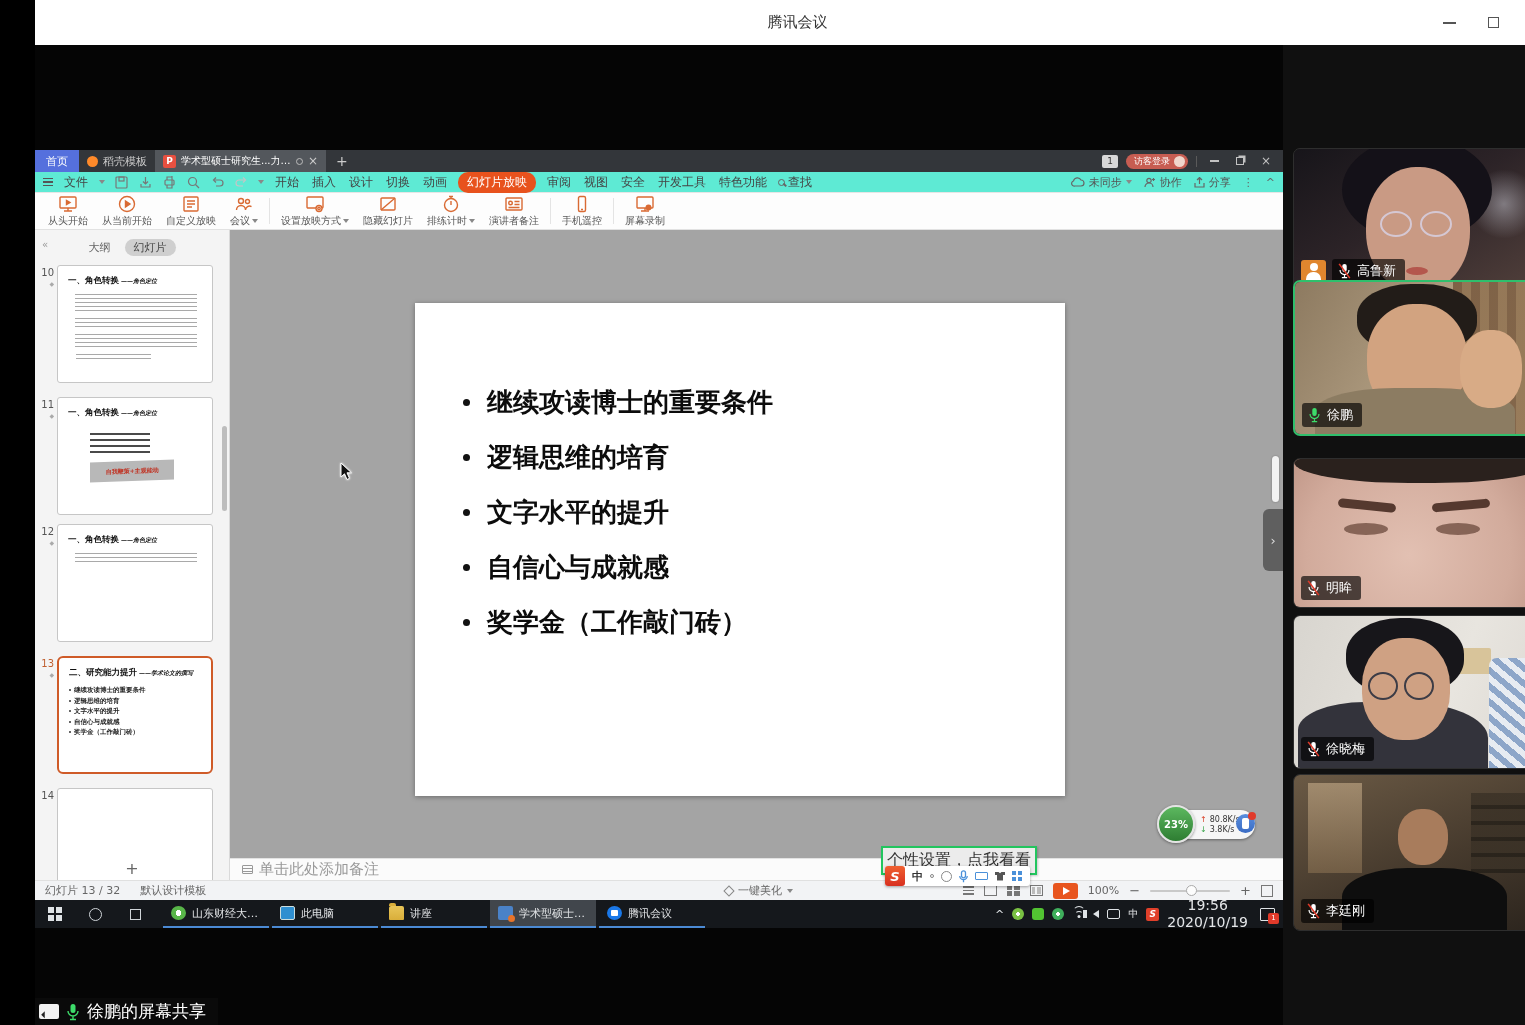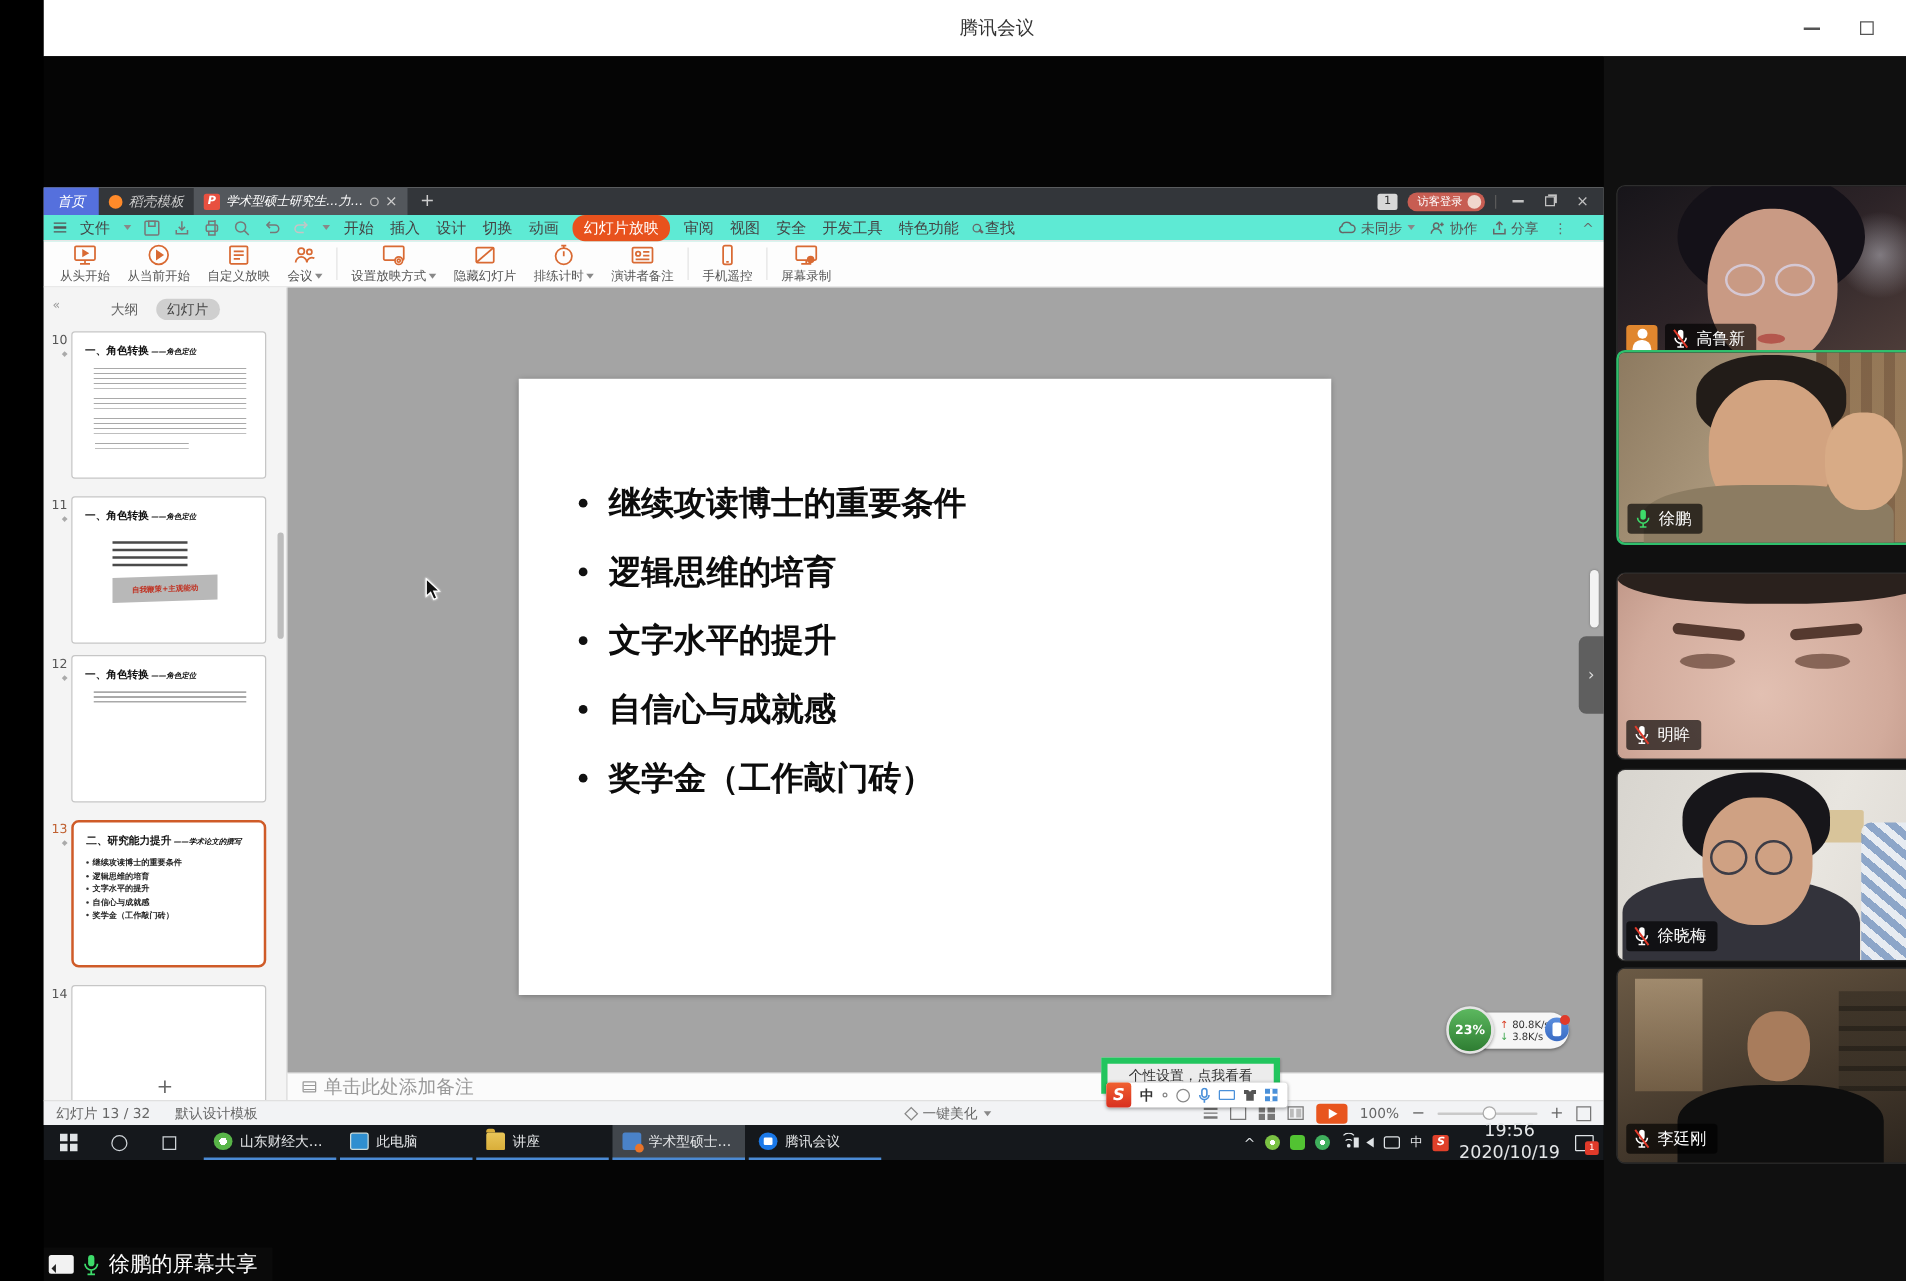--- a/index.html
+++ b/index.html
@@ -19,21 +19,21 @@
 
   
   .blackbg { position:absolute; left:0; top:45px; width:1248px; height:980px; background:#050505; }
 
   
   .wps { position:absolute; left:0; top:150px; width:1248px; height:750px; background:#fff;
     display:flex; flex-direction:column; font-size:12px; color:#333; }
 
   
   .tabbar { height:22px; background:#33363a; display:flex; align-items:stretch; }
-  .tab { display:flex; align-items:center; gap:5px; padding:0 8px; font-size:11px; color:#ccc; cursor:pointer;font-style:italic; }
+  .tab { display:flex; align-items:center; gap:5px; padding:0 8px; font-size:11px; color:#ccc; cursor:pointer; }
   .tab-home { background:#5570dd; color:#fff; min-width:44px; justify-content:center; }
   .docer-ico { width:11px; height:11px; border-radius:50%; background:#ff8a2a; display:inline-block; }
   .tab-doc { background:#53575c; color:#fff; max-width:185px; }
   .wpp-ico { width:13px; height:13px; background:#e85040; border-radius:2px; color:#fff; font-size:9px;
     display:flex; align-items:center; justify-content:center; font-weight:bold; flex:none; }
   .tab-label { max-width:110px; overflow:hidden; white-space:nowrap; text-overflow:ellipsis; font-size:10px; }
   .pin-ico { width:7px; height:7px; border:1.5px solid #bbb; border-radius:50%; flex:none; }
   .tab-close { color:#ccc; font-size:12px; }
   .tab-add { color:#ccc; font-size:14px; padding:0 10px; display:flex; align-items:center; cursor:pointer; }
   .tabbar-right { margin-left:auto; display:flex; align-items:center; gap:8px; padding-right:8px; }
@@ -205,22 +205,22 @@
   .sp-up { color:#d83a20; font-size:8px; }
   .sp-dn { color:#3aa54a; font-size:8px; }
   .sp-ball { position:absolute; left:0; top:0; width:38px; height:38px; border-radius:50%;
     background:linear-gradient(#5cb85f,#2e7d32); border:2.5px solid #e4e4e4; color:#fff; font-size:10px;
     font-weight:bold; display:flex; align-items:center; justify-content:center; box-shadow:0 1px 3px rgba(0,0,0,.4); }
   .sp-360 { position:absolute; right:0; top:9px; width:19px; height:19px; border-radius:50%;
     background:linear-gradient(#5a8ede,#3a6cc4); }
   .sp-360::before { content:""; position:absolute; left:6px; top:4px; width:7px; height:11px; background:#fff; border-radius:2px; }
   .sp-360 .rd { position:absolute; right:-1px; top:-2px; width:8px; height:8px; background:#e03a2a; border-radius:50%; }
 
-  .imetip { position:absolute; left:846px; top:846px; background:#ececec; border:5px solid #22c55e;
-    padding:2px 17px; font-size:11px; color:#333; box-shadow:1px 1px 2px rgba(0,0,0,.2); }
+  .imetip { position:absolute; left:846px; top:846px; background:#ececec; border:2px solid #22c55e;
+    padding:2px 4px; font-size:16px; color:#333; box-shadow:1px 1px 2px rgba(0,0,0,.2); }
   .imebar { position:absolute; left:850px; top:866px; height:20px; background:#fff; border-radius:3px;
     box-shadow:0 1px 3px rgba(0,0,0,.35); display:flex; align-items:center; gap:7px; padding-right:8px; }
   .ime-s { width:20px; height:20px; background:linear-gradient(#f06030,#d83020); border-radius:3px; color:#fff;
     font-weight:bold; font-style:italic; font-size:13px; display:flex; align-items:center; justify-content:center; }
   .ime-zh { font-size:11px; color:#333; font-weight:bold; }
   .ime-ic { color:#888; display:inline-flex; align-items:center; }
   .smiley { width:11px; height:11px; border:1.2px solid #888; border-radius:50%; }
   .kbd { width:13px; height:8px; border:1.2px solid #4a90d9; border-radius:1px; }
   .shirt { width:10px; height:9px; background:#555; clip-path:polygon(0 0,30% 0,50% 20%,70% 0,100% 0,100% 40%,80% 40%,80% 100%,20% 100%,20% 40%,0 40%); }
   .bluegrid { width:10px; height:10px; background:#4a90d9; position:relative; }

